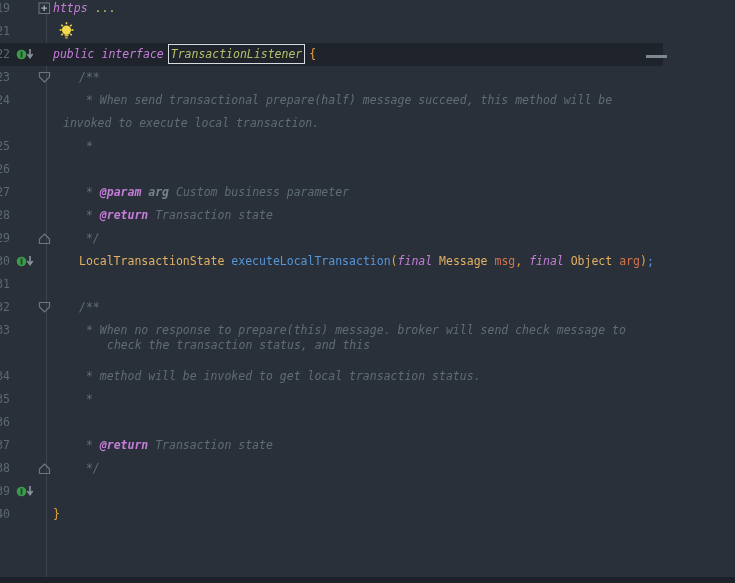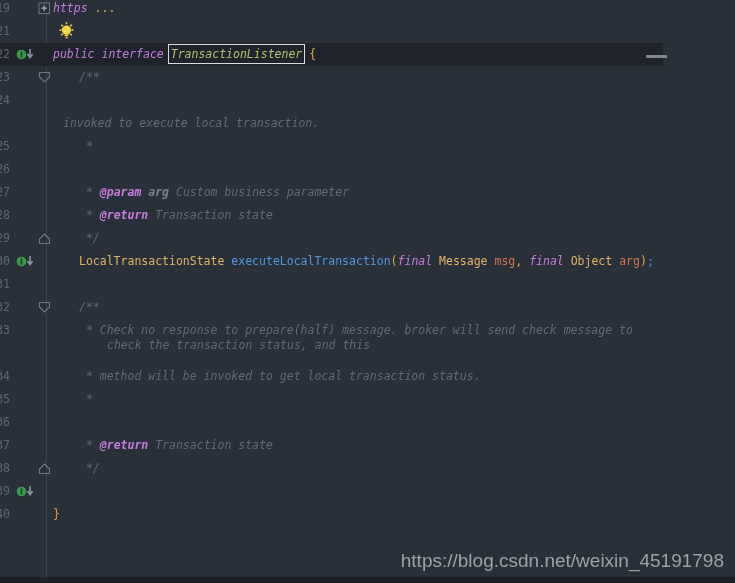--- a/index.html
+++ b/index.html
@@ -69,50 +69,49 @@
             </g>
           </svg><span class="code ind0"></span></div>
         <div class="row hl" style="top: 46px;"><span class="hlband"></span><span class="lineno">22</span><svg class="gicon" width="20" height="13" viewBox="0 0 20 13">
             <circle cx="5.5" cy="6.5" r="4.8" fill="#3c9a4b"></circle>
             <rect x="4.6" y="3.4" width="1.8" height="6.2" fill="#1c4b26"></rect>
             <path d="M14 1 L14 8 M11.4 6 L14 9.6 L16.6 6" stroke="#8b959e" stroke-width="1.6" fill="none"></path>
           </svg><span class="code ind0"><span class="kw">public interface </span><span class="iface idbox">TransactionListener</span><span class="plain"> </span><span class="brace">{</span></span><span class="eol-dash"></span></div>
         <div class="row" style="top: 69px;"><span class="lineno">23</span><svg class="ficon" width="13" height="13" viewBox="0 0 13 13">
             <polygon points="1.5,1.5 11.5,1.5 11.5,6 6.5,11 1.5,6" fill="none" stroke="#6b7680" stroke-width="1.2"></polygon>
           </svg><span class="code ind1"><span class="cmt">/**</span></span></div>
-        <div class="row" style="top: 92px;"><span class="lineno">24</span></div>
+        <div class="row" style="top: 92px;"><span class="lineno">24</span><span class="code ind1"><span class="cmt"> * When send transactional prepare(half) message succeed, this method will be</span></span></div>
         <div class="row" style="top: 115px;"><span class="code ind2"><span class="cmt">invoked to execute local transaction.</span></span></div>
         <div class="row" style="top: 138px;"><span class="lineno">25</span><span class="code ind1"><span class="cmt"> *</span></span></div>
         <div class="row" style="top: 161px;"><span class="lineno">26</span></div>
         <div class="row" style="top: 184px;"><span class="lineno">27</span><span class="code ind1"><span class="cmt"> * </span><span class="tag">@param</span><span class="cmt"> </span><span class="docp">arg</span><span class="cmt"> Custom business parameter</span></span></div>
         <div class="row" style="top: 207px;"><span class="lineno">28</span><span class="code ind1"><span class="cmt"> * </span><span class="tag">@return</span><span class="cmt"> Transaction state</span></span></div>
         <div class="row" style="top: 230px;"><span class="lineno">29</span><svg class="ficon" width="13" height="13" viewBox="0 0 13 13">
             <polygon points="6.5,2 11.5,7 11.5,11.5 1.5,11.5 1.5,7" fill="none" stroke="#6b7680" stroke-width="1.2"></polygon>
           </svg><span class="code ind1"><span class="cmt"> */</span></span></div>
         <div class="row" style="top: 253px;"><span class="lineno">30</span><svg class="gicon" width="20" height="13" viewBox="0 0 20 13">
             <circle cx="5.5" cy="6.5" r="4.8" fill="#3c9a4b"></circle>
             <rect x="4.6" y="3.4" width="1.8" height="6.2" fill="#1c4b26"></rect>
             <path d="M14 1 L14 8 M11.4 6 L14 9.6 L16.6 6" stroke="#8b959e" stroke-width="1.6" fill="none"></path>
           </svg><span class="code ind1"><span class="type">LocalTransactionState</span><span class="plain"> </span><span class="method">executeLocalTransaction</span><span class="punct">(</span><span class="kw">final </span><span class="type">Message</span><span class="plain"> </span><span class="param">msg</span><span class="punct">, </span><span class="kw">final </span><span class="type">Object</span><span class="plain"> </span><span class="param">arg</span><span class="punct">)</span><span class="semi">;</span></span></div>
         <div class="row" style="top: 276px;"><span class="lineno">31</span><span class="code ind1"></span></div>
         <div class="row" style="top: 299px;"><span class="lineno">32</span><svg class="ficon" width="13" height="13" viewBox="0 0 13 13">
             <polygon points="1.5,1.5 11.5,1.5 11.5,6 6.5,11 1.5,6" fill="none" stroke="#6b7680" stroke-width="1.2"></polygon>
           </svg><span class="code ind1"><span class="cmt">/**</span></span></div>
-        <div class="row" style="top: 322px;"><span class="lineno">33</span><span class="code ind1"><span class="cmt"> * Check no response to prepare(half) message. broker will send check message to</span></span></div>
+        <div class="row" style="top: 322px;"><span class="lineno">33</span><span class="code ind1"><span class="cmt"> * When no response to prepare(this) message. broker will send check message to</span></span></div>
         <div class="row" style="top: 337px; margin-left: 44px;"><span class="code ind2"><span class="cmt">check the transaction status, and this</span></span></div>
         <div class="row" style="top: 368px;"><span class="lineno">34</span><span class="code ind1"><span class="cmt"> * method will be invoked to get local transaction status.</span></span></div>
         <div class="row" style="top: 391px;"><span class="lineno">35</span><span class="code ind1"><span class="cmt"> *</span></span></div>
         <div class="row" style="top: 414px;"><span class="lineno">36</span></div>
         <div class="row" style="top: 437px;"><span class="lineno">37</span><span class="code ind1"><span class="cmt"> * </span><span class="tag">@return</span><span class="cmt"> Transaction state</span></span></div>
         <div class="row" style="top: 460px;"><span class="lineno">38</span><svg class="ficon" width="13" height="13" viewBox="0 0 13 13">
             <polygon points="6.5,2 11.5,7 11.5,11.5 1.5,11.5 1.5,7" fill="none" stroke="#6b7680" stroke-width="1.2"></polygon>
           </svg><span class="code ind1"><span class="cmt"> */</span></span></div>
         <div class="row" style="top: 483px;"><span class="lineno">39</span><svg class="gicon" width="20" height="13" viewBox="0 0 20 13">
             <circle cx="5.5" cy="6.5" r="4.8" fill="#3c9a4b"></circle>
             <rect x="4.6" y="3.4" width="1.8" height="6.2" fill="#1c4b26"></rect>
             <path d="M14 1 L14 8 M11.4 6 L14 9.6 L16.6 6" stroke="#8b959e" stroke-width="1.6" fill="none"></path>
           </svg></div>
         <div class="row" style="top: 506px;"><span class="lineno">40</span><span class="code ind0"><span class="brace">}</span></span></div>
       </div>
     <div class="bottom-bar"></div>
-    <div class="watermark">https://blog.csdn.net/weixin_45191798</div>
   </div>
 </div>
 
 </body></html>

